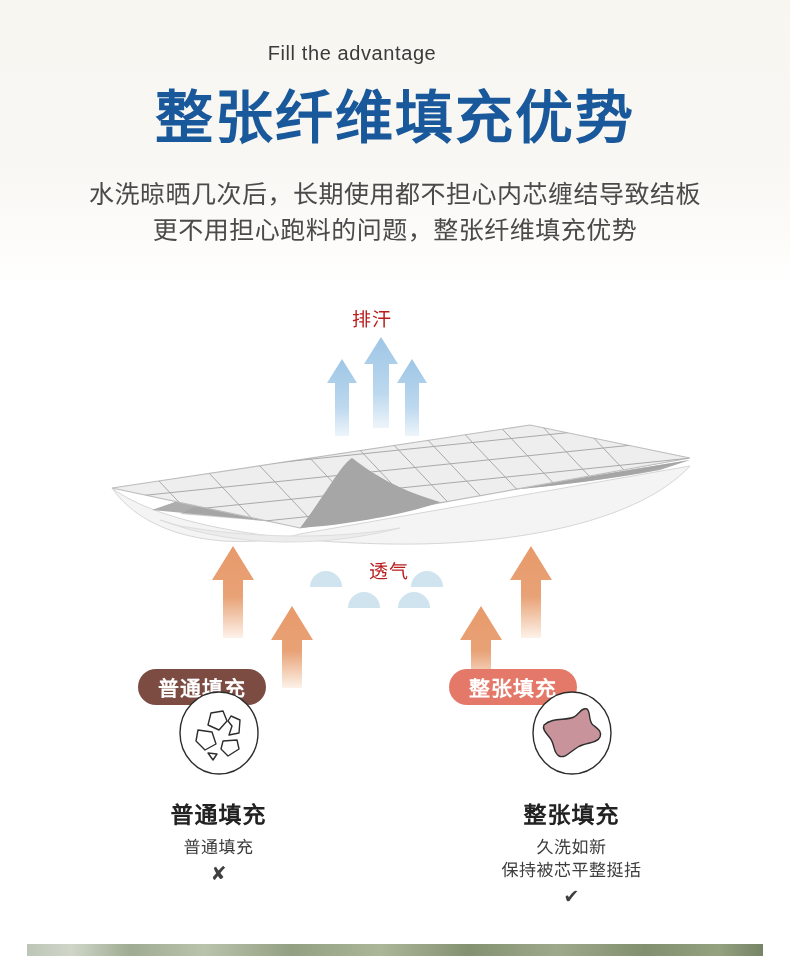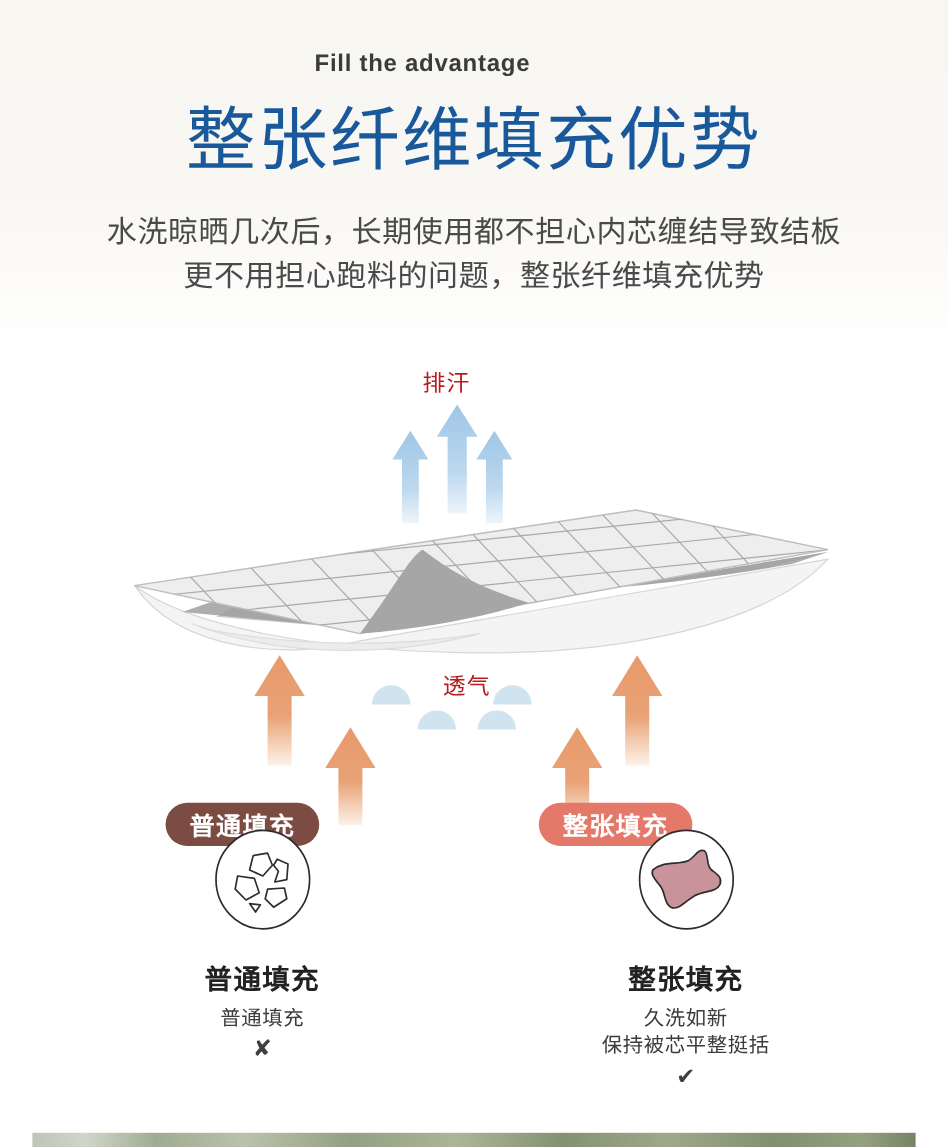--- a/index.html
+++ b/index.html
@@ -32,29 +32,29 @@
                 #ffffff 100%);
     text-align: center;
   }
   .eyebrow {
     position: absolute;
     left: 0; top: 42px;
     width: 704px;
     font-size: 20px;
     letter-spacing: .6px;
     color: #3b3b3b;
-    font-weight: 700;
+    font-weight: 400;
   }
   .headline {
     position: absolute;
     left: 0; top: 86px;
     width: 790px;
     font-size: 58px;
     line-height: 64px;
-    font-weight: 400;
+    font-weight: 700;
     letter-spacing: 2px;
     color: #19599b;
   }
   .subcopy {
     position: absolute;
     left: 0; top: 176px;
     width: 790px;
     font-size: 25px;
     line-height: 36px;
     color: #4a4a4a;

